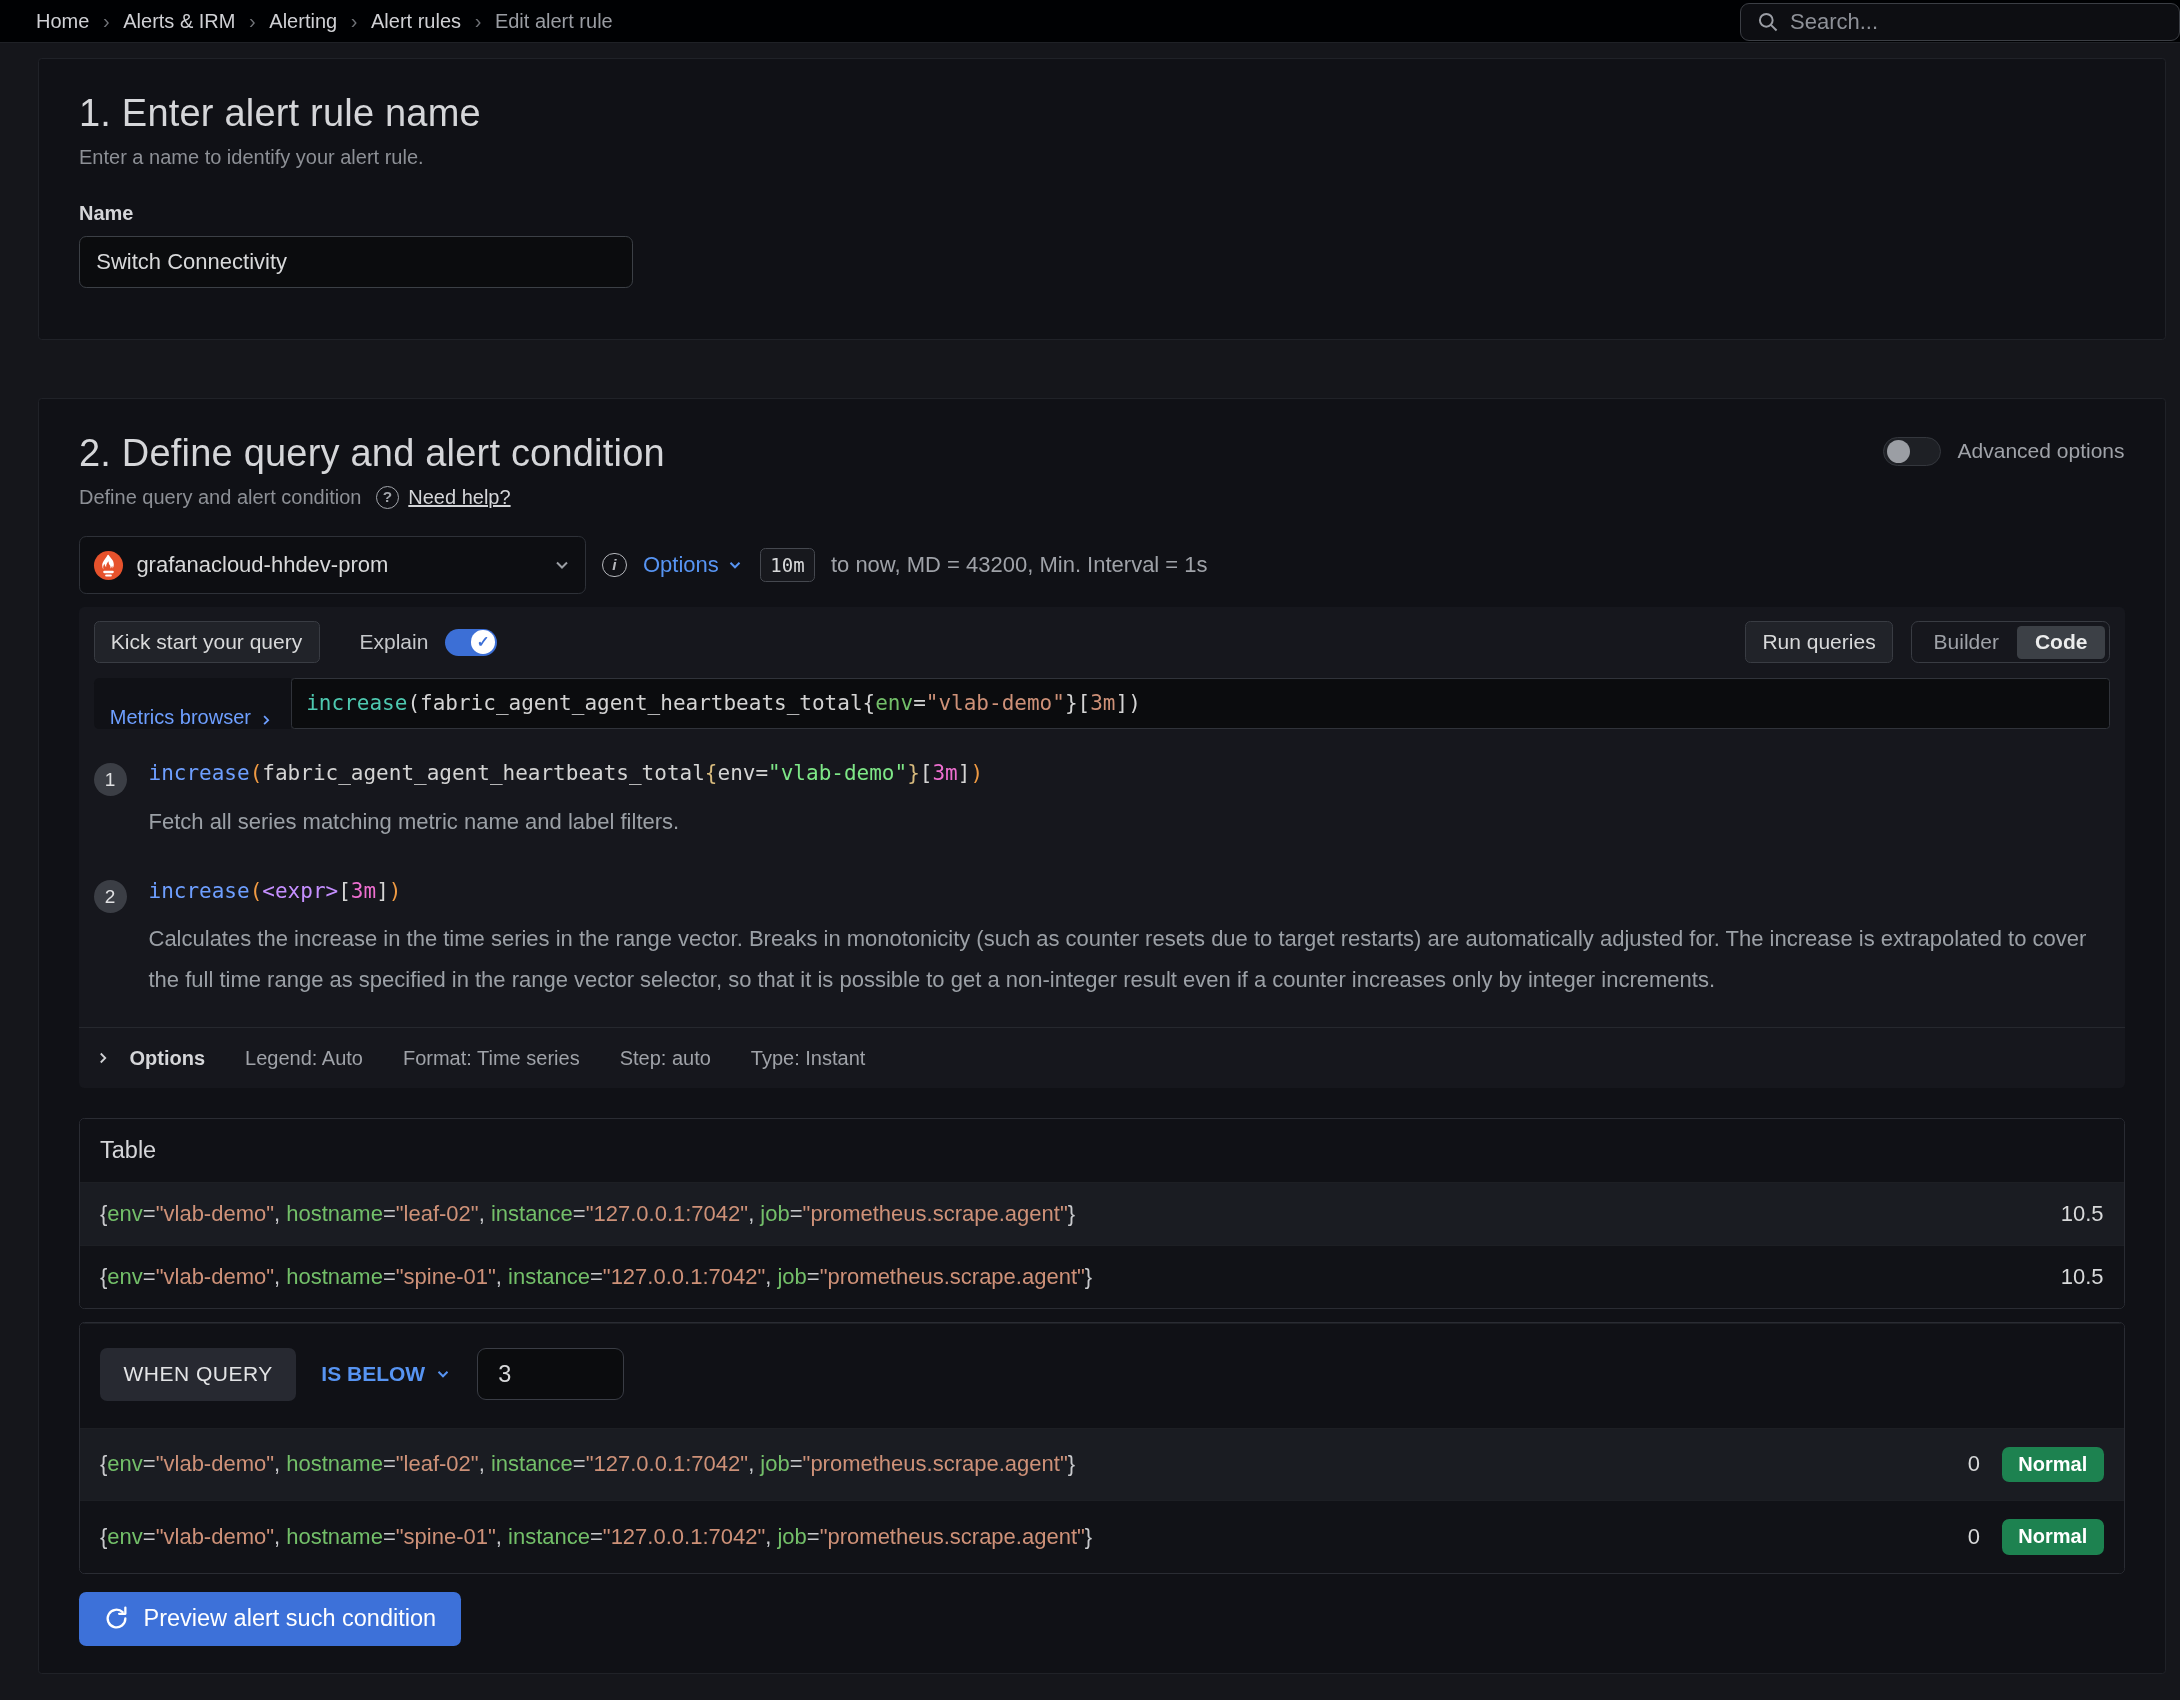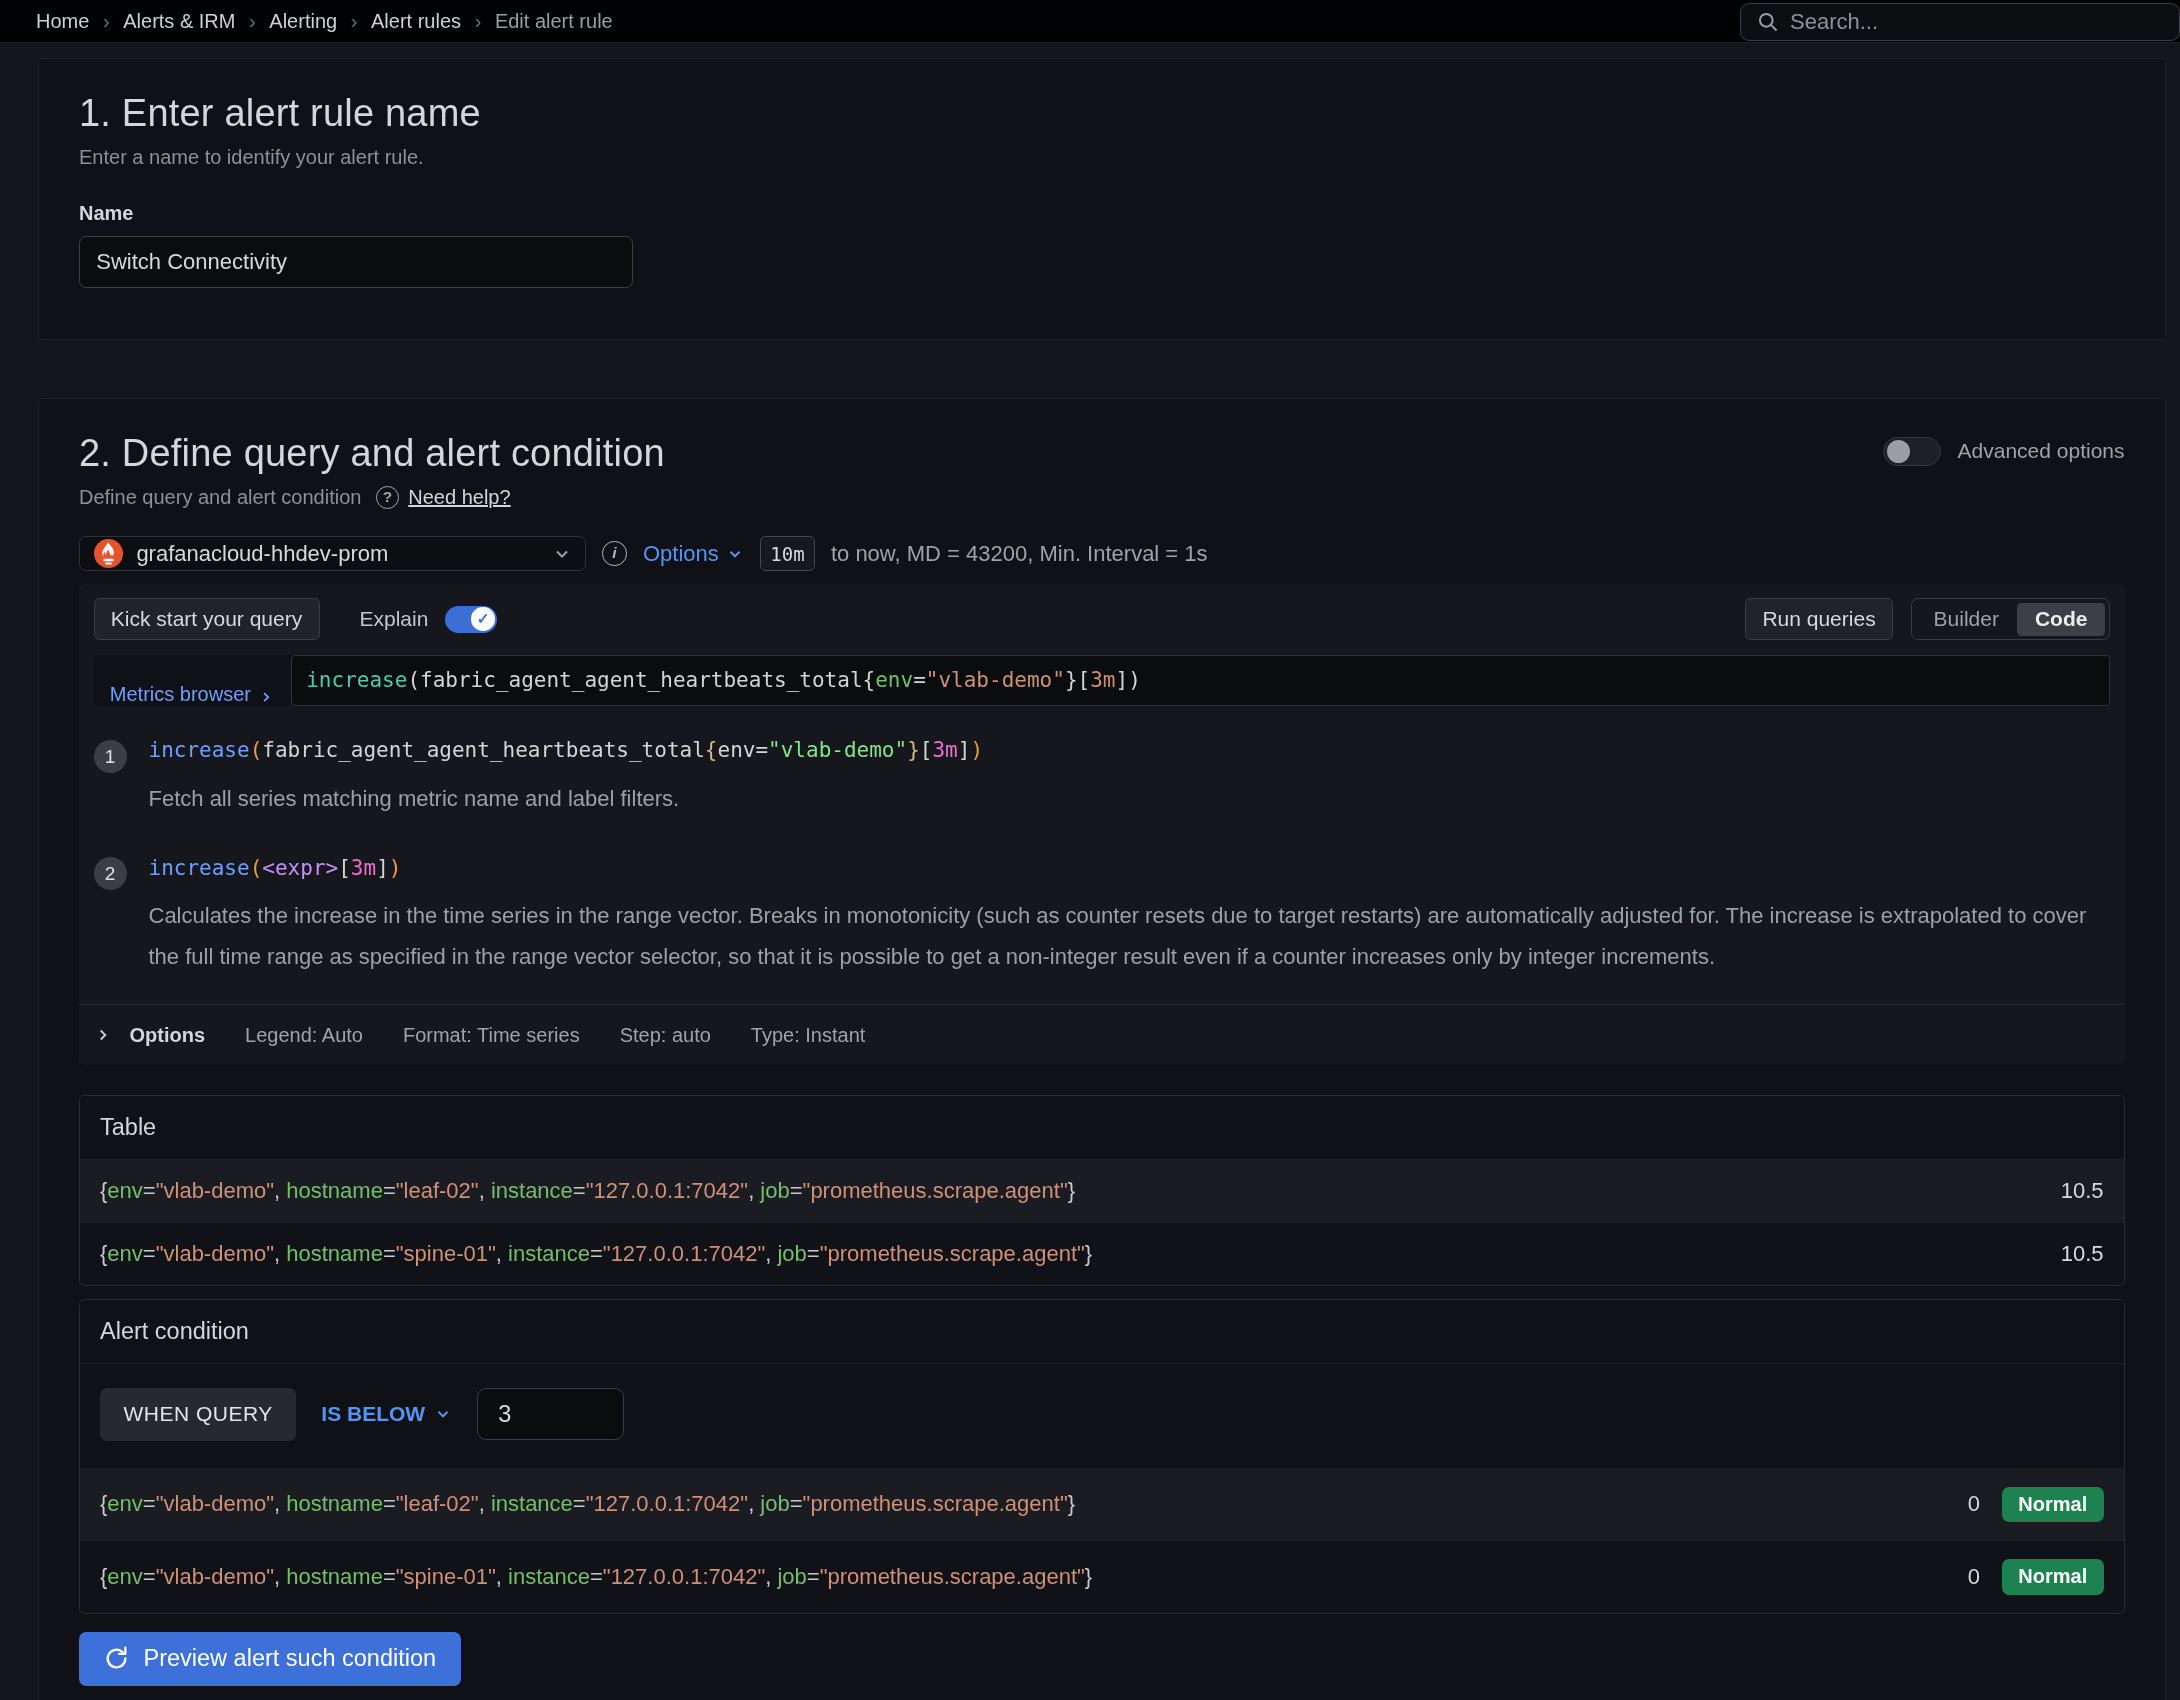--- a/index.html
+++ b/index.html
@@ -57,21 +57,21 @@
   .sub-row { margin-top:11px; display:flex; align-items:center; gap:9px; font-size:20px; color:#8d9096; }
   .help-circle {
     width:23.5px; height:23.5px; border:1.8px solid #a2a5ab; border-radius:50%;
     color:#a2a5ab; font-size:15.4px; font-weight:700; display:inline-flex;
     align-items:center; justify-content:center; margin-left:5.4px;
   }
   .need-help { color:#d5d6d9; text-decoration:underline; cursor:pointer; }
   
   .ds-row { margin-top:27px; display:flex; align-items:center; gap:16.3px; }
   .ds-picker {
-    width:507px; height:35px; background:#0d0e12; border:0.9px solid #2e3138;
+    width:507px; height:58px; background:#0d0e12; border:0.9px solid #2e3138;
     border-radius:7.2px; display:flex; align-items:center; gap:12.7px;
     padding:0 12.7px; cursor:pointer;
   }
   .ds-name { font-size:22px; color:#d8d9da; flex:1; }
   .icon-info { width:24.4px; height:24.4px; border:1.8px solid #b5b7bc; border-radius:50%;
     color:#b5b7bc; font-size:15.4px; font-weight:700; font-style:italic;
     display:inline-flex; align-items:center; justify-content:center; }
   .options-link { display:flex; align-items:center; gap:7.2px; color:#5794f2; font-size:22px; cursor:pointer; }
   .interval-badge {
     border:0.9px solid #45484f; background:#17181d; border-radius:5.4px;
@@ -342,21 +342,20 @@
         <span class="row-value">10.5</span>
       </div>
       <div class="panel-row plain">
         <span><span style="color: rgb(200, 201, 204);">{</span><span style="color: rgb(115, 191, 105);">env</span><span style="color: rgb(200, 201, 204);">=</span><span style="color: rgb(206, 145, 120);">"vlab-demo"</span><span style="color: rgb(200, 201, 204);">, </span><span style="color: rgb(115, 191, 105);">hostname</span><span style="color: rgb(200, 201, 204);">=</span><span style="color: rgb(206, 145, 120);">"spine-01"</span><span style="color: rgb(200, 201, 204);">, </span><span style="color: rgb(115, 191, 105);">instance</span><span style="color: rgb(200, 201, 204);">=</span><span style="color: rgb(206, 145, 120);">"127.0.0.1:7042"</span><span style="color: rgb(200, 201, 204);">, </span><span style="color: rgb(115, 191, 105);">job</span><span style="color: rgb(200, 201, 204);">=</span><span style="color: rgb(206, 145, 120);">"prometheus.scrape.agent"</span><span style="color: rgb(200, 201, 204);">}</span></span>
         <span class="row-value">10.5</span>
       </div>
     </div>
 
     
     <div class="panel tight">
-      <div class="panel-header">Alert condition</div>
       <div class="cond-row">
         <span class="when-chip">WHEN QUERY</span>
         <span class="op-select">
           <span>IS BELOW</span>
           <span class="chev">
             <svg width="18" height="18" viewBox="0 0 24 24" fill="none" stroke="#5794f2" stroke-width="2.6">
                 <polyline points="6,9 12,15 18,9"></polyline>
               </svg>
           </span>
         </span>

